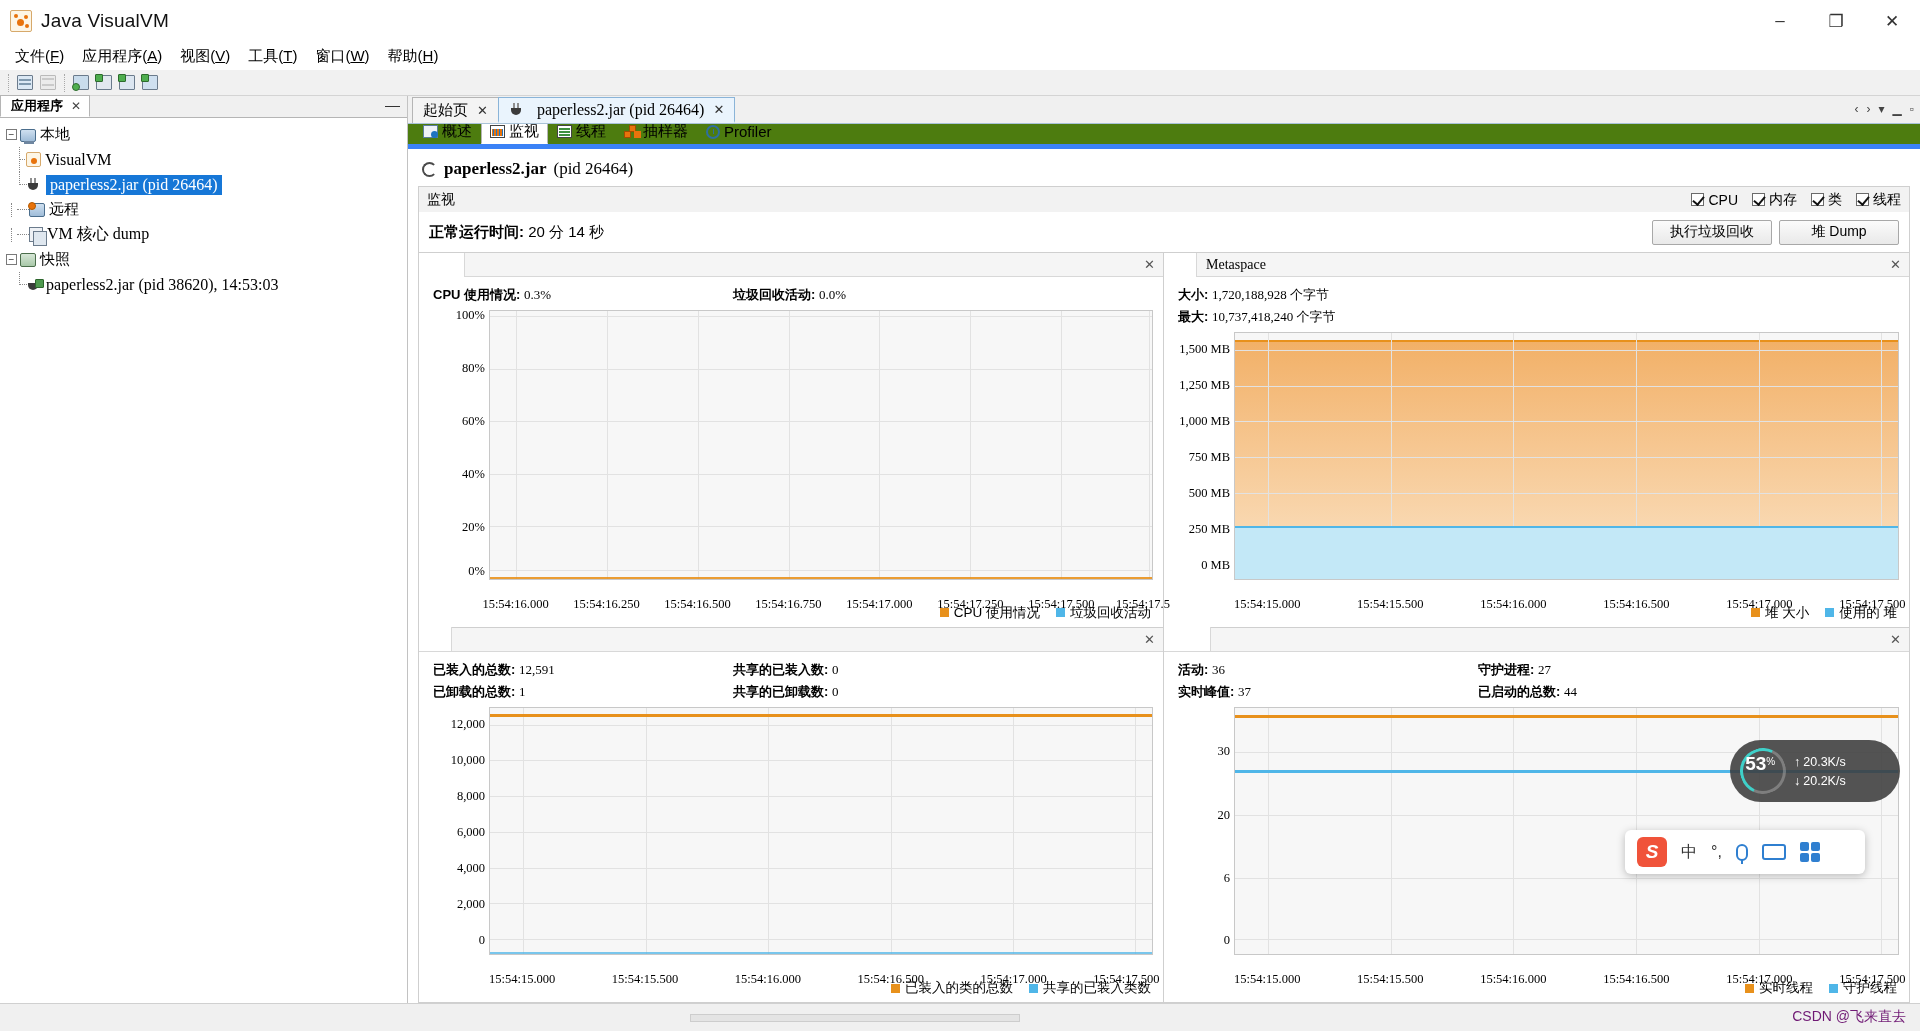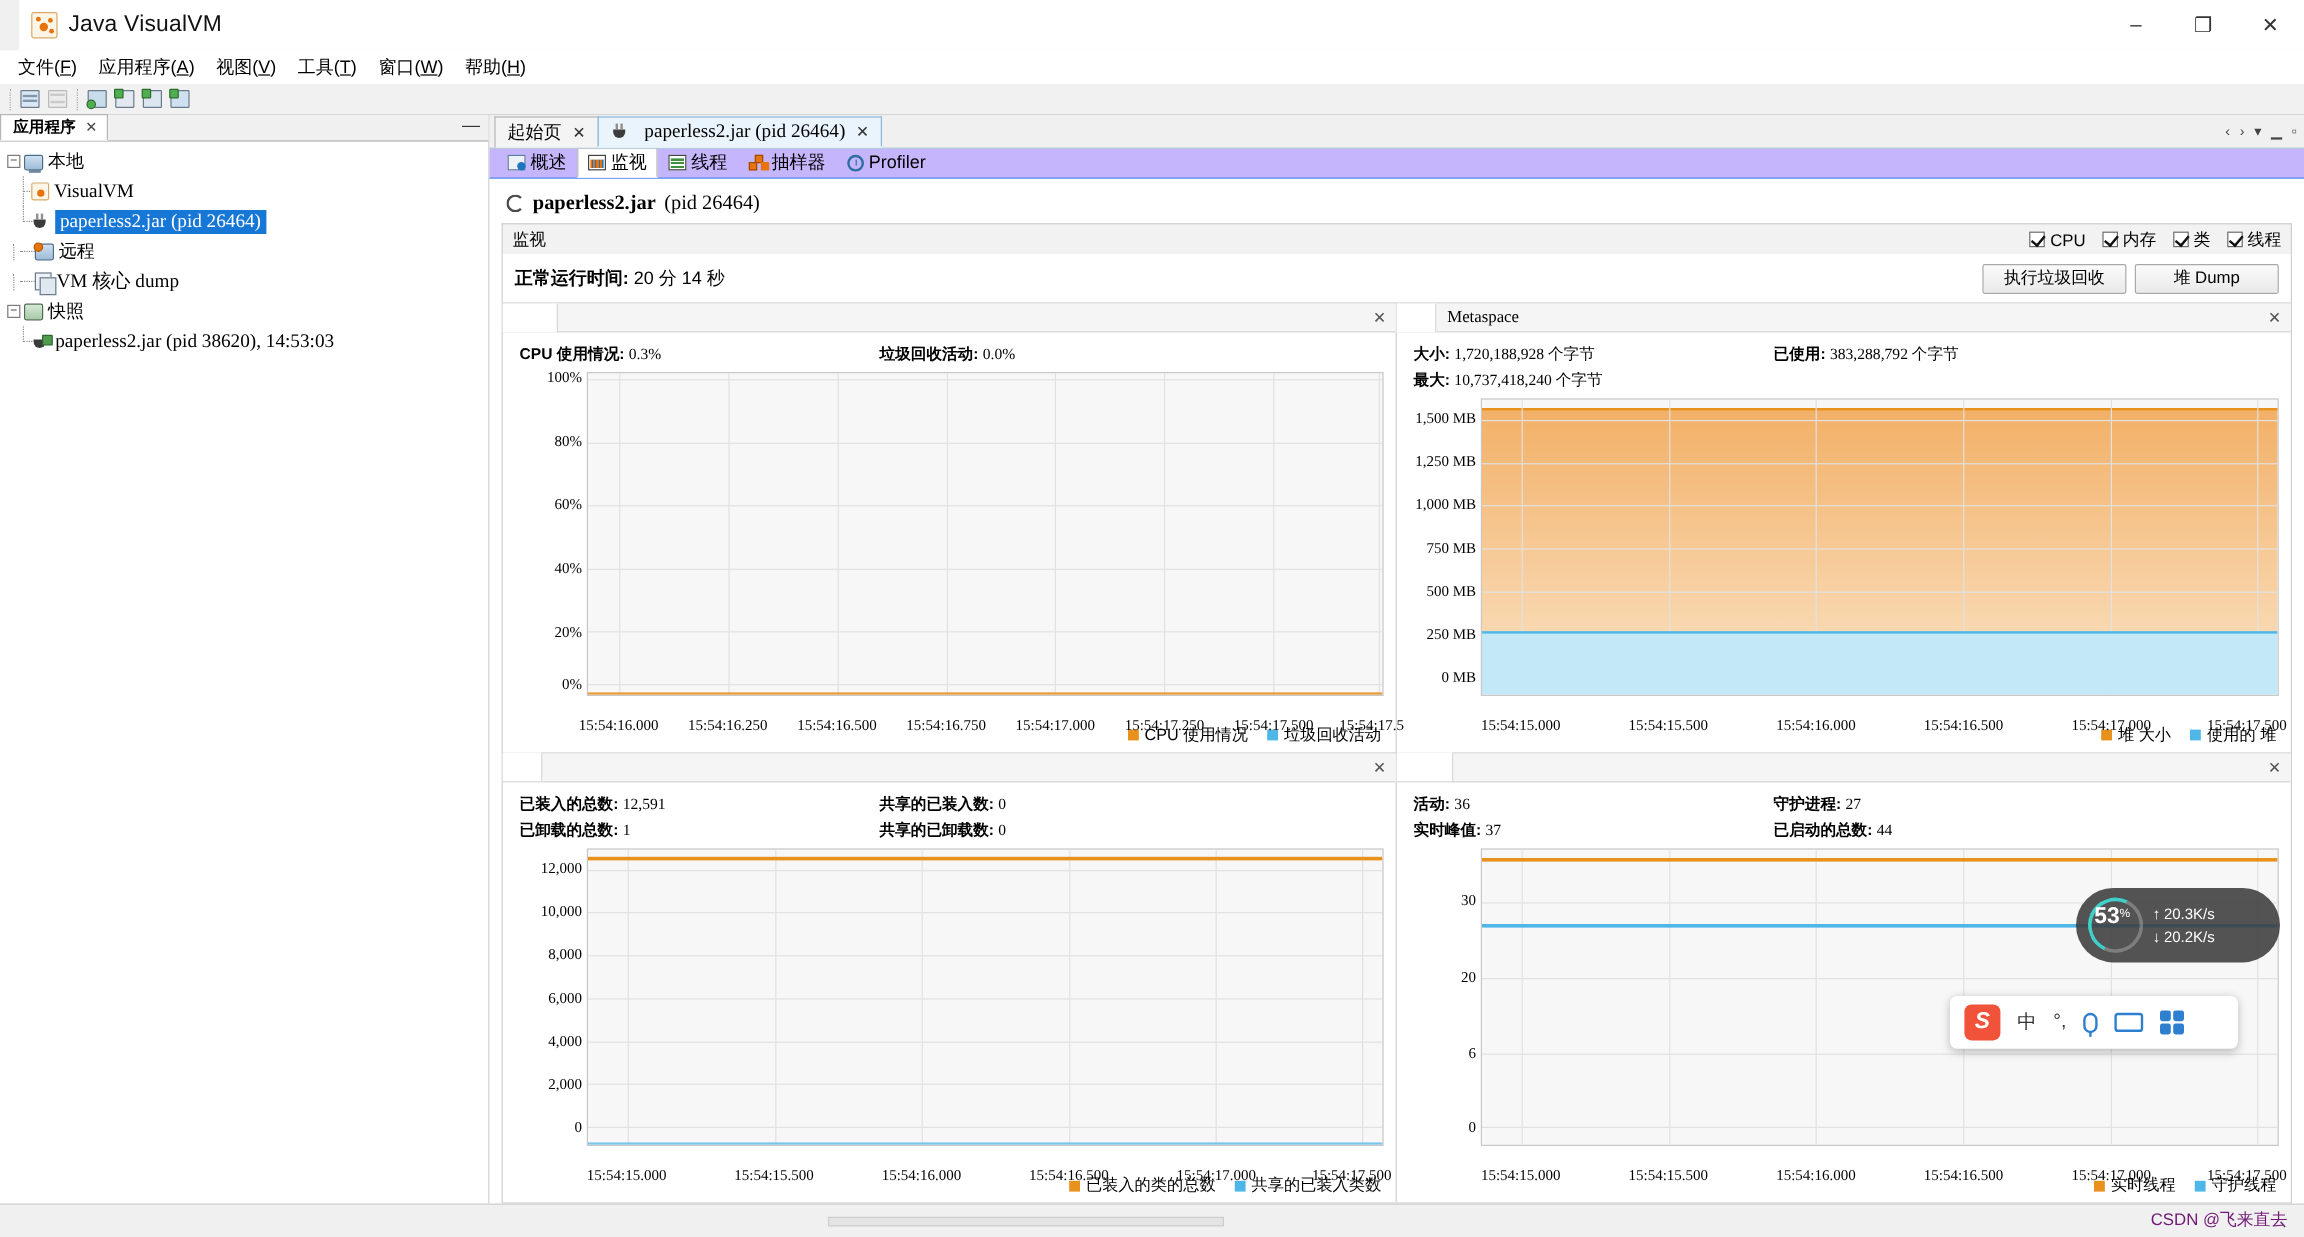--- a/index.html
+++ b/index.html
@@ -12,21 +12,20 @@
     background:#f0f0f0;
     overflow:hidden;
     position:relative;
   }
   
   #titlebar {
     height:42px; background:#ffffff;
     display:flex; align-items:center;
     border-bottom:1px solid #ffffff;
     position:relative;
-    margin-left:16px;
   }
   #app-icon {
     width:22px;height:22px;margin-left:10px;margin-right:9px;
     border:1px solid #d7a96b; background:#fdf6e6;
     position:relative; border-radius:2px; flex:none;
   }
   #app-icon .dot { position:absolute; background:#e8730c; border-radius:50%; }
   #app-icon .d1{width:7px;height:7px;left:6px;top:8px;}
   #app-icon .d2{width:4px;height:4px;left:13px;top:4px;}
   #app-icon .d3{width:4px;height:4px;left:3px;top:3px;}
@@ -132,22 +131,22 @@
   }
   .dtab .x { font-family:"Liberation Sans",sans-serif; font-size:13px; color:#333; }
   .dtab.active { background:#eaf4fd; border-color:#8ab4d8; border-bottom:2px solid #eaf4fd; }
   .dtab.cjk { font-family:"Liberation Sans", sans-serif; font-size:15px; }
   #doc-tabs-right {
     position:absolute; right:6px; top:6px; display:flex; gap:8px; align-items:center;
     font-size:12px; color:#444;
   }
   #doc-tabs-right span { cursor:default; }
   #subtabs {
-    height:25px; background:#c4b5fd; display:flex; align-items:flex-end; padding-left:6px;
-    border-bottom:1px solid #3b82f6;
+    height:25px; background:#4d7c0f; display:flex; align-items:flex-end; padding-left:6px;
+    border-bottom:5px solid #3b82f6;
   }
   .stab {
     height:25px; display:flex; align-items:center; gap:4px; padding:0 8px;
     border:1px solid transparent; font-size:15px; cursor:default;
     font-family:"Liberation Sans", sans-serif;
   }
   .stab.active { background:#ffffff; border:1px solid #b5b5b5; border-bottom:1px solid #fff; }
   .sico { width:15px;height:13px;position:relative;display:block;flex:none; }
   .sico.overview{background:#eef2f7;border:1px solid #5a7d9c;}
   .sico.overview::after{content:"";position:absolute;right:-1px;bottom:-1px;width:7px;height:7px;background:#1f74c0;border-radius:50%;}
@@ -555,24 +554,20 @@
             <span class="ptab cjk sel">堆</span>
             <span class="ptab">Metaspace</span>
             <span class="pclose">✕</span>
           </div>
           <div class="pstats">
             <span class="col c1">
               <span><b>大小:</b>
                 <span class="num">1,720,188,928 个字节</span></span>
               <span><b>最大:</b>
                 <span class="num">10,737,418,240 个字节</span></span>
-            </span>
-            <span class="col c2">
-              <span><b>已使用:</b>
-                <span class="num">383,288,792 个字节</span></span>
             </span>
           </div>
           <div class="chartwrap">
             <div class="chart">
               <div class="ylabels">
                 <span class="ylab" style="top:7%">1,500 MB</span>
                 <span class="ylab" style="top:21.5%">1,250 MB</span>
                 <span class="ylab" style="top:36%">1,000 MB</span>
                 <span class="ylab" style="top:50.5%">750 MB</span>
                 <span class="ylab" style="top:65%">500 MB</span>

